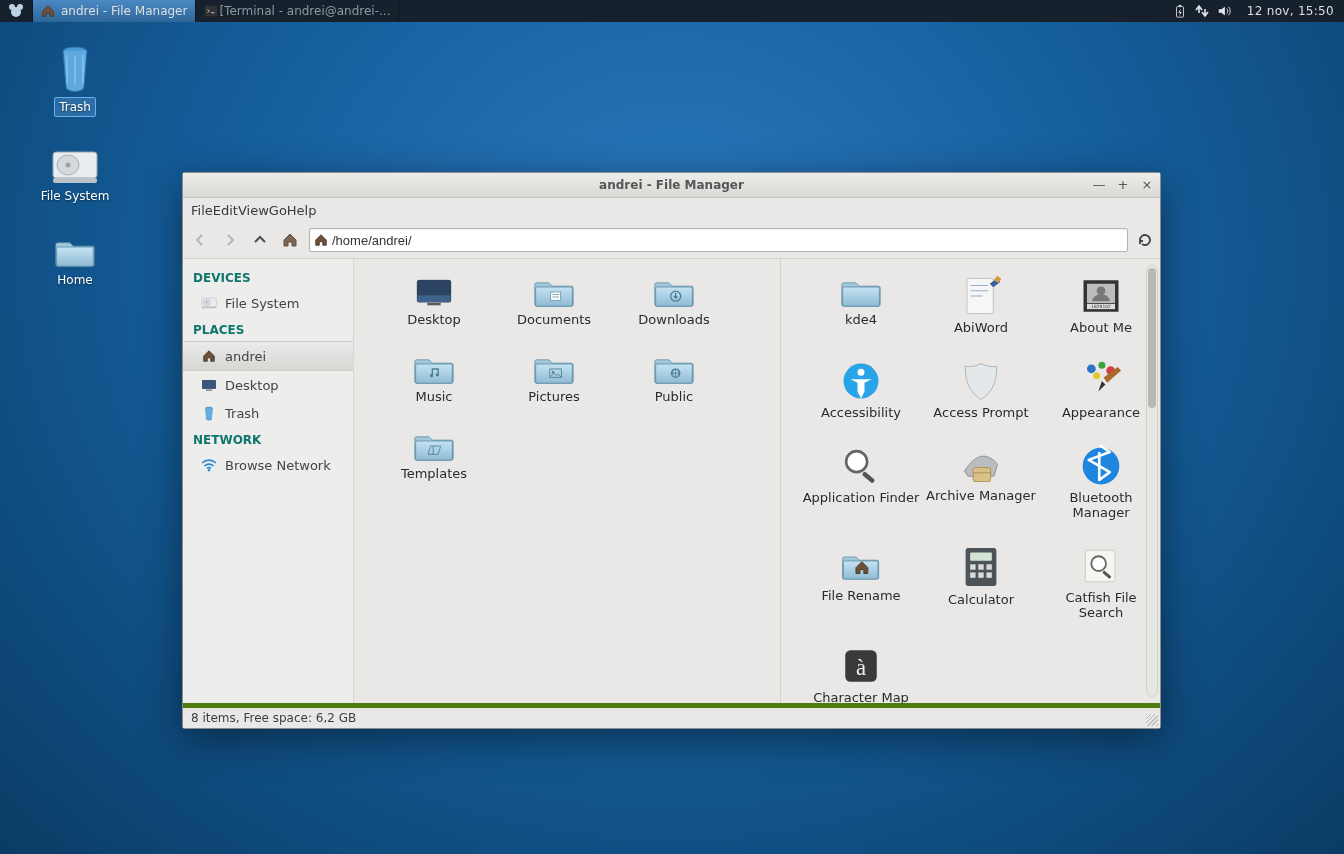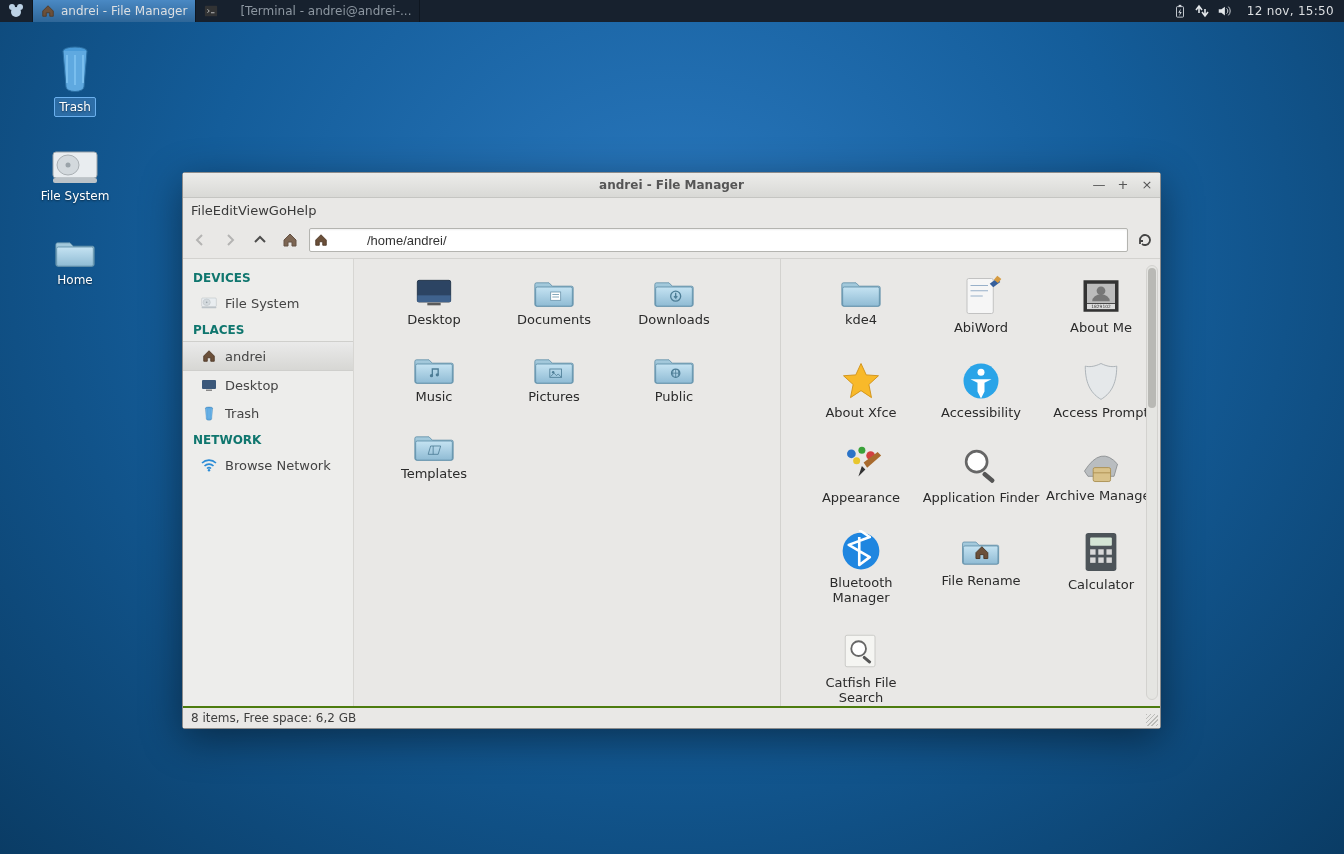--- a/index.html
+++ b/index.html
@@ -26,42 +26,42 @@
   .titlebar { height:24px; background:linear-gradient(#ececea,#d9d9d6); border-bottom:1px solid #c5c5c2; display:flex; align-items:center; position:relative; }
   .title { position:absolute; left:0; right:0; text-align:center; font-weight:600; color:#565656; font-size:12px; pointer-events:none; }
   .winctl { position:absolute; right:6px; top:4px; display:flex; gap:10px; }
   .winctl span { width:14px; height:14px; display:flex; align-items:center; justify-content:center; color:#555; cursor:pointer; font-size:13px; line-height:1; }
 
   .menubar { height:24px; display:flex; align-items:center; padding:0 8px; color:#3a3a3a; background:#e9e8e6; }
   .toolbar { height:32px; display:flex; align-items:center; padding:2px 6px; gap:8px; background:#e9e8e6; border-bottom:1px solid #d3d2cf; }
   .tool-icon { width:22px; height:22px; display:flex; align-items:center; justify-content:center; opacity:.85; cursor:pointer; }
   .tool-icon.disabled { opacity:.35; cursor:default; }
   .pathbar { flex:1; display:flex; align-items:center; height:22px; background:#fff; border:1px solid #b4b4b0; border-radius:2px; box-shadow:inset 0 1px 2px #0001; padding:0 4px; }
-  .pathbar input { flex:1; border:none; outline:none; font-size:13px; color:#333; background:transparent; padding:0 4px;margin-left:35px; }
+  .pathbar input { flex:1; border:none; outline:none; font-size:13px; color:#333; background:transparent; padding:0 4px; }
   .reload { width:18px; height:18px; display:flex; align-items:center; justify-content:center; }
 
   
   .body { flex:1; display:flex; min-height:0; }
   .sidebar { width:170px; background:#ededeb; border-right:1px solid #d7d6d3; padding-top:6px; }
   .sb-head { padding:6px 10px 4px 10px; font-weight:700; color:#0f766e; font-size:12px; }
   .sb-item { display:flex; align-items:center; height:28px; padding-left:18px; color:#444; font-size:13px; gap:8px; cursor:pointer; }
   .sb-item.selected { background:linear-gradient(#eaeaea,#d7d7d4); border-top:1px solid #cfcfcc; border-bottom:1px solid #cfcfcc; }
   .sb-ico { width:16px; height:16px; display:flex; align-items:center; justify-content:center; }
 
   .panes { flex:1; display:flex; min-width:0; }
   .pane { position:relative; padding:16px 4px 4px 20px; }
   .pane.left { width:402px; border-right:1px solid #d3d2cf; }
   .pane.right { flex:1; overflow:hidden; }
   .grid { display:grid; grid-template-columns:repeat(3,120px); row-gap:24px; column-gap:0; }
   .item { width:120px; display:flex; flex-direction:column; align-items:center; text-align:center; color:#2b2b2b; font-size:13px; cursor:pointer; }
   .item .lab { margin-top:4px; line-height:1.15; }
   .scrollbar { position:absolute; right:2px; top:6px; bottom:6px; width:10px; background:#e5e5e2; border:1px solid #d3d2cf; border-radius:6px; }
   .scroll-thumb { position:absolute; left:1px; right:1px; top:2px; height:140px; background:#b9b9b5; border-radius:5px; }
 
-  .status { height:20px; background:#e9e8e6; border-top:2px solid #4d7c0f; display:flex; align-items:center; padding:0 8px; color:#3e3e3e; font-size:12px; position:relative; }
+  .status { height:20px; background:#e9e8e6; border-top:5px solid #4d7c0f; display:flex; align-items:center; padding:0 8px; color:#3e3e3e; font-size:12px; position:relative; }
   .grip { position:absolute; right:2px; bottom:2px; width:12px; height:12px; background:repeating-linear-gradient(135deg,#bcbcb9 0 1px,transparent 1px 3px); }
 
   
   .folder { width:40px; height:34px; }
   svg { display:block; }
 </style>
 </head>
 <body>
 
 <svg width="0" height="0" style="position:absolute">
@@ -166,21 +166,21 @@
     <svg width="14" height="14">
         <use href="#home-sm"></use>
       </svg>
     <span style="margin-left:6px">andrei - File Manager</span>
   </div>
   <div class="panel-btn task-inactive">
     <svg width="14" height="14" viewBox="0 0 16 16">
         <rect x="1" y="2" width="14" height="12" rx="1" fill="#323334"></rect>
         <path d="M4 6 l2 2 -2 2 M8 10 h4" stroke="#ccc" fill="none" stroke-width="1"></path>
       </svg>
-    <span style="margin-left:22px">[Terminal - andrei@andrei-...</span>
+    <span style="margin-left:1px">[Terminal - andrei@andrei-...</span>
   </div>
   <div class="panel-spacer"></div>
   <div class="tray">
     <svg viewBox="0 0 14 16">
         <rect x="3" y="3" width="8" height="12" rx="1" fill="none" stroke="#d8dde2"></rect>
         <rect x="5.5" y="1" width="3" height="2" fill="#d8dde2"></rect>
         <path d="M8 5 l-3 5 h2 l-1 4 3-5 h-2z" fill="#d8dde2"></path>
       </svg>
     <svg viewBox="0 0 14 14">
         <path d="M4 2 v7 M10 12 v-7 M1 6 l3 -4 3 4 M7 8 l3 4 3 -4" stroke="#e2e6ea" stroke-width="1.6" fill="none"></path>
@@ -424,28 +424,20 @@
                   <path d="M14 30 a10 8 0 0 1 20 0 z" fill="#777"></path>
                   <rect x="8" y="33" width="32" height="6" fill="#ddd"></rect>
                   <text x="24" y="38" font-size="5" text-anchor="middle" fill="#333">1829102</text>
                 </svg>
               </div>
               <div class="lab">About Me</div>
             </div>
             <div class="item">
               <div>
                 <svg width="42" height="42">
-                  <use href="#star-ic"></use>
-                </svg>
-              </div>
-              <div class="lab">About Xfce</div>
-            </div>
-            <div class="item">
-              <div>
-                <svg width="42" height="42">
                   <use href="#access-ic"></use>
                 </svg>
               </div>
               <div class="lab">Accessibility</div>
             </div>
             <div class="item">
               <div>
                 <svg width="42" height="42">
                   <use href="#shield-ic"></use>
                 </svg>
@@ -512,20 +504,28 @@
             </div>
             <div class="item">
               <div>
                 <svg width="42" height="42" viewBox="0 0 48 48">
                   <rect x="6" y="6" width="34" height="36" rx="2" fill="#f5f5f2" stroke="#c6c6c2"></rect>
                   <use href="#mag-ic" transform="translate(8 8) scale(.7)"></use>
                 </svg>
               </div>
               <div class="lab">Catfish File Search</div>
             </div>
+            <div class="item">
+              <div>
+                <svg width="42" height="42">
+                  <use href="#charmap-ic"></use>
+                </svg>
+              </div>
+              <div class="lab">Character Map</div>
+            </div>
           </div>
         <div class="scrollbar">
             <div class="scroll-thumb"></div>
           </div>
       </div>
     </div>
   </div>
 
   <div class="status">
     <span>8 items, Free space: 6,2 GB</span>

